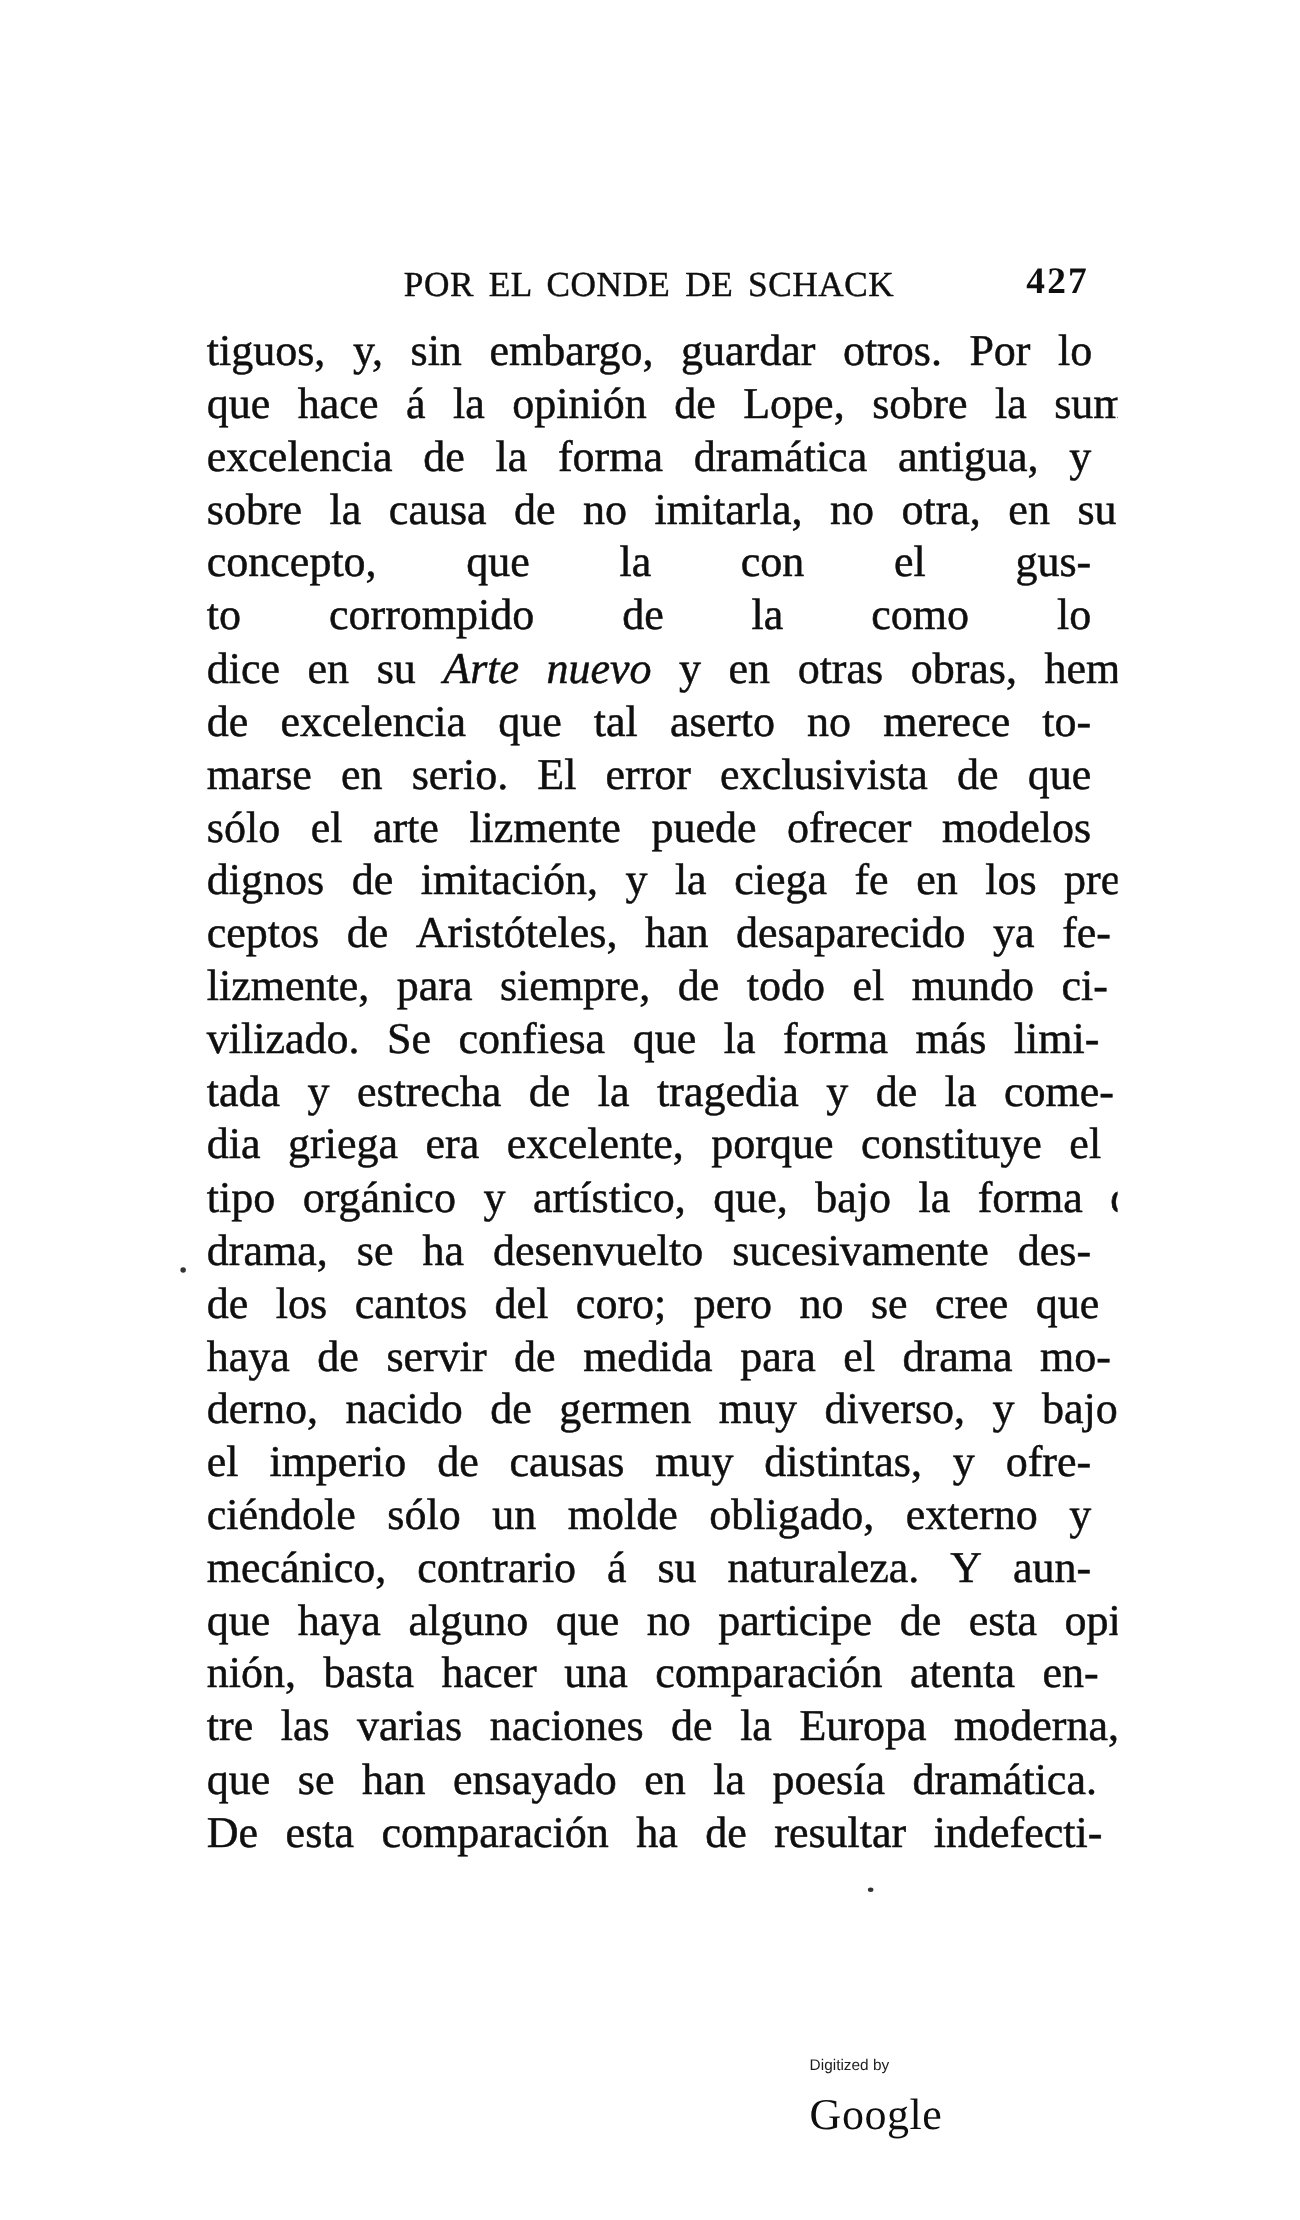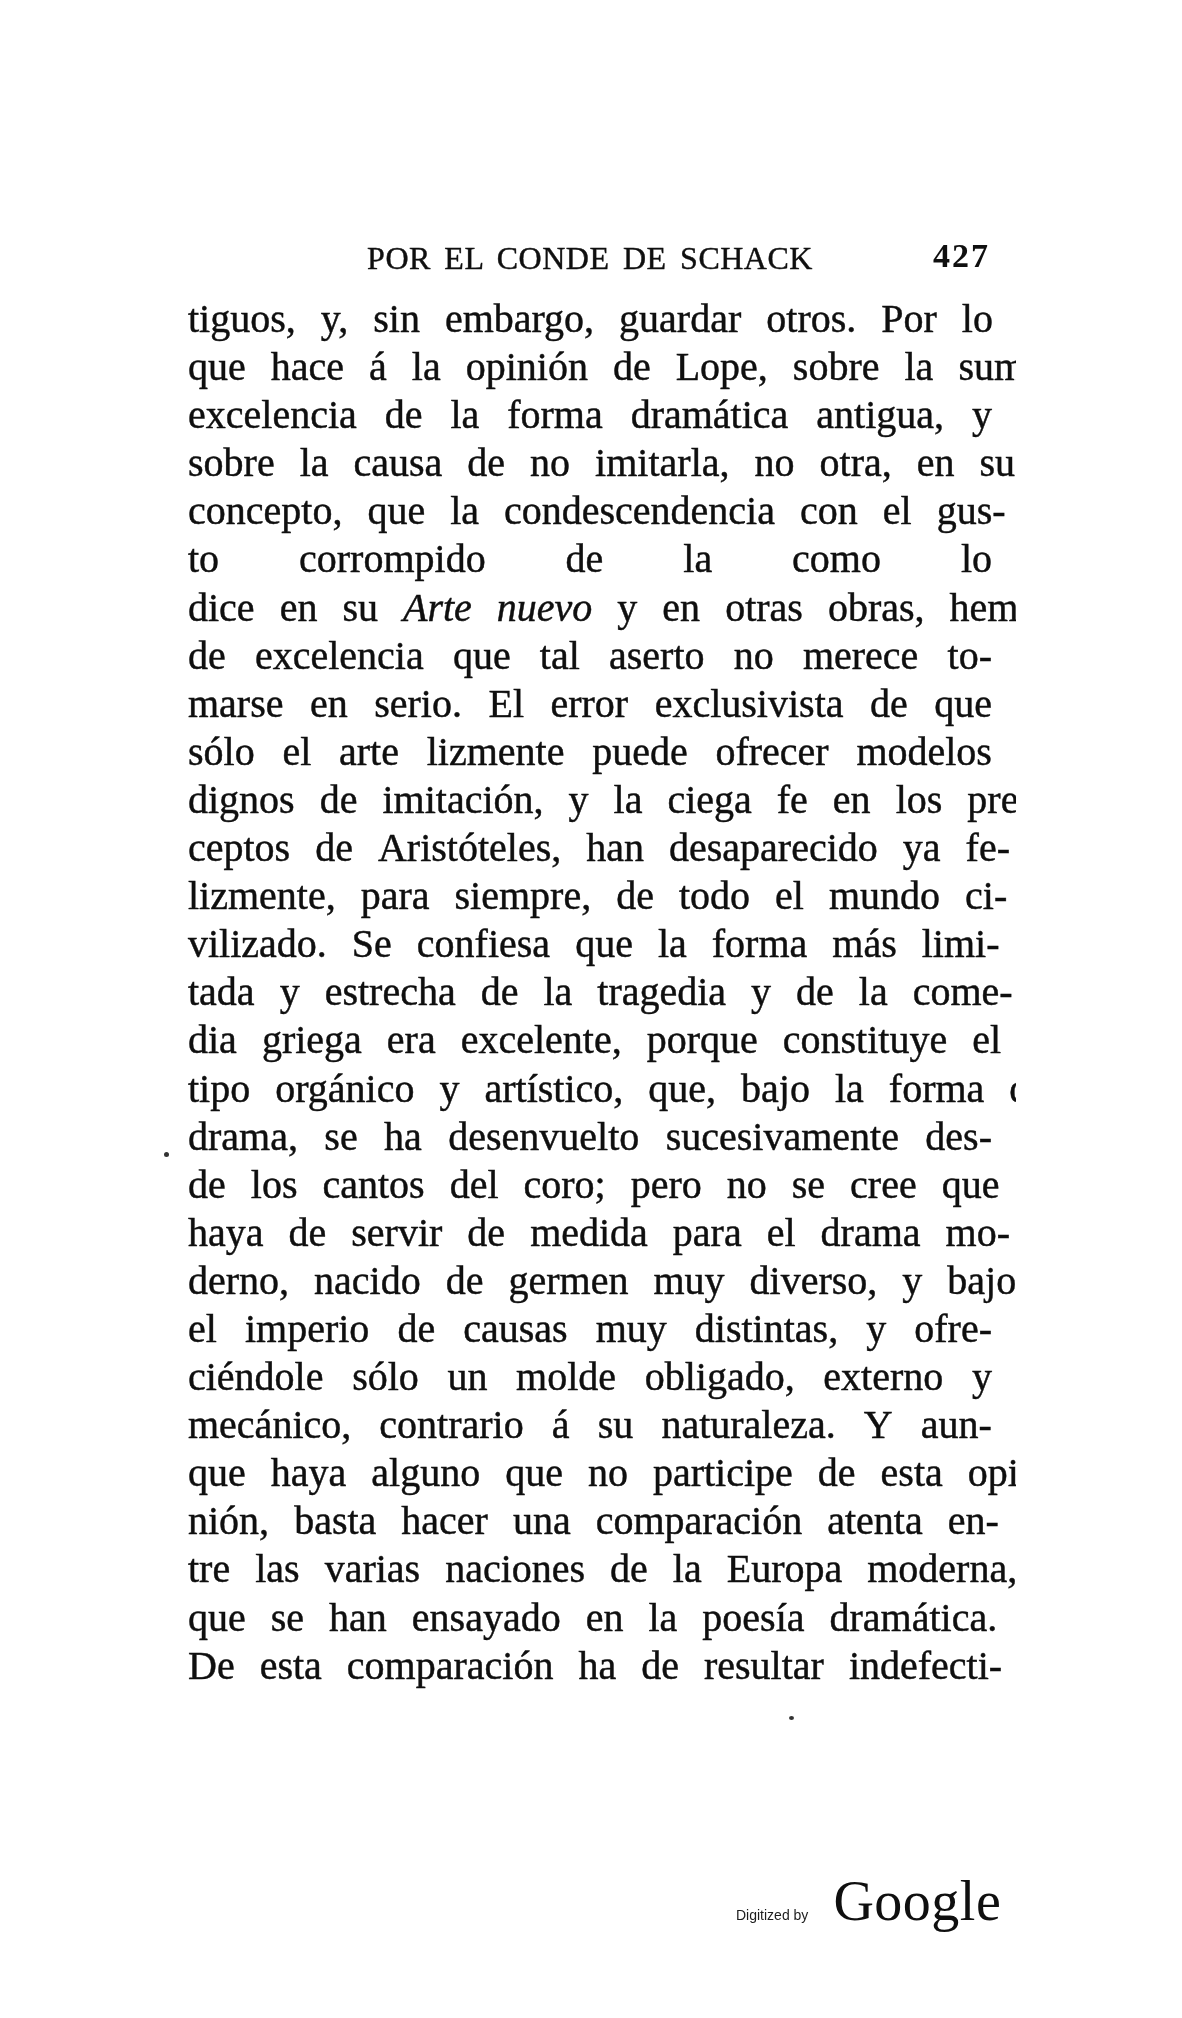--- a/index.html
+++ b/index.html
@@ -57,30 +57,31 @@
     gap: 25px;
   }
   .line span { white-space: pre; }
   .italic { font-style: italic; }
   .watermark {
     position: absolute;
     left: 736px;
     top: 1869px;
     display: flex;
     align-items: baseline;
-    gap: 25px;
+    gap: 13px;
+    flex-direction: column;
   }
   .digitized {
     font-family: "Liberation Sans", sans-serif;
     font-size: 14px;
     color: #1c1c1c;
   }
   .wordmark {
     font-family: "Liberation Serif", serif;
-    font-size: 56px;
+    font-size: 40px;
     letter-spacing: 0.5px;
   }
   .speck {
     position: absolute;
     background: var(--ink, #0f0f0f);
     border-radius: 50%;
     opacity: 0.85;
   }
   .speck-1 { left: 1069px; top: 436px; width: 8px; height: 3px; border-radius: 2px; }
   .speck-2 { left: 164px;  top: 1152px; width: 5px; height: 5px; }
@@ -137,21 +138,20 @@
         <span>imitarla,</span>
         <span>no</span>
         <span>otra,</span>
         <span>en</span>
         <span>su</span>
       </div>
       <div class="line">
         <span>concepto,</span>
         <span>que</span>
         <span>la</span>
-        <span>condescendencia</span>
         <span>con</span>
         <span>el</span>
         <span>gus-</span>
       </div>
       <div class="line">
         <span>to</span>
         <span>corrompido</span>
         <span>de</span>
         <span>la</span>
         <span>como</span>

